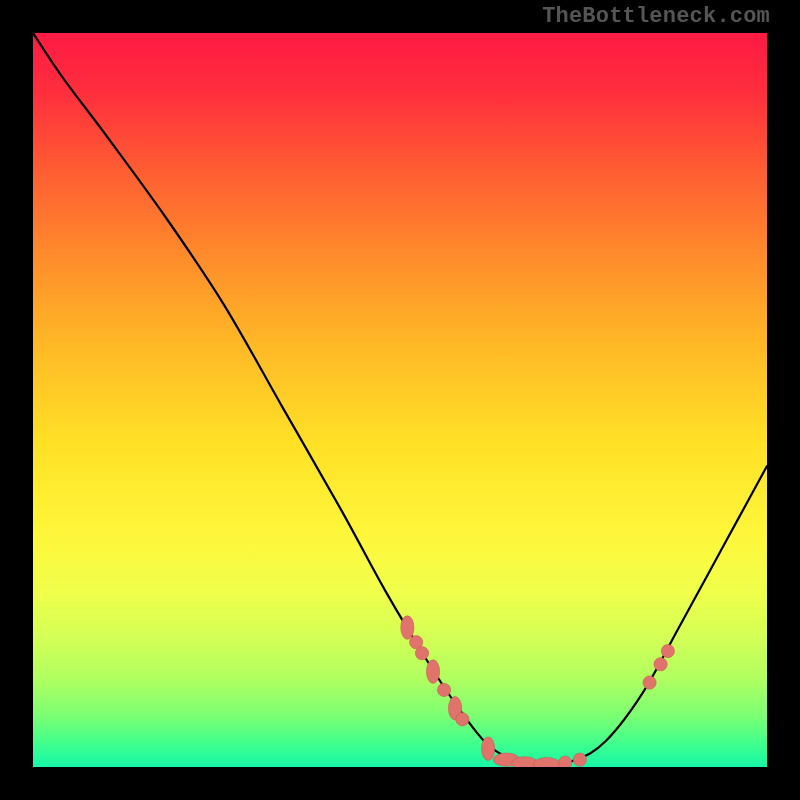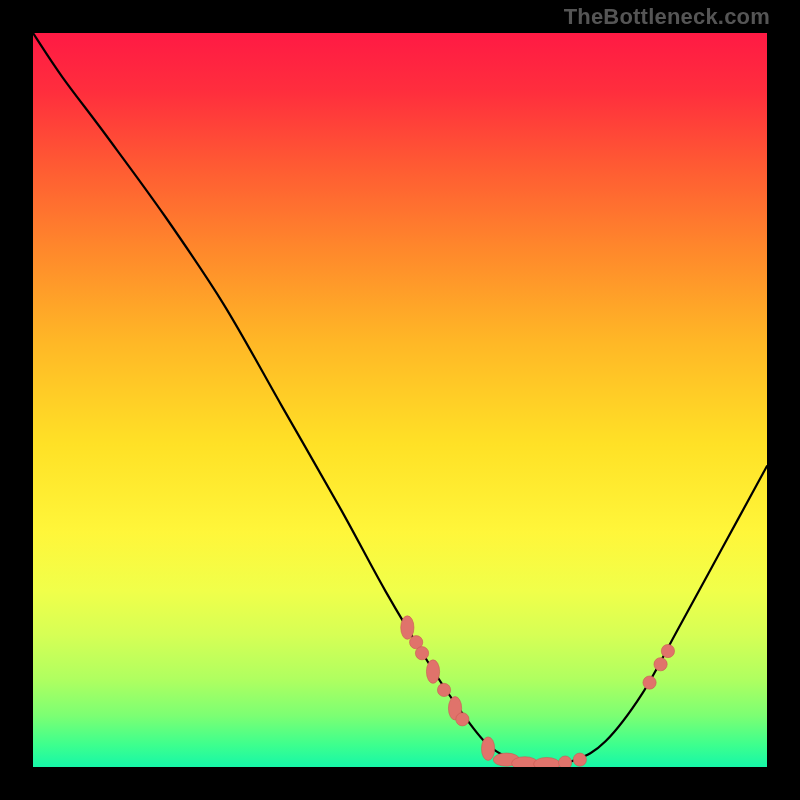--- a/index.html
+++ b/index.html
@@ -9,20 +9,21 @@
     height: 800px;
     background: #000;
     overflow: hidden;
     font-family: Arial, Helvetica, sans-serif;
   }
   .outer {
     position: relative;
     width: 780px;
     height: 800px;
     background: #000;
+    font-family: Liberation Mono, monospace;
   }
   .watermark {
     position: absolute;
     top: 4px;
     right: 10px;
     color: #555;
     font-size: 22px;
     font-weight: 600;
     letter-spacing: 0.2px;
     user-select: none;

